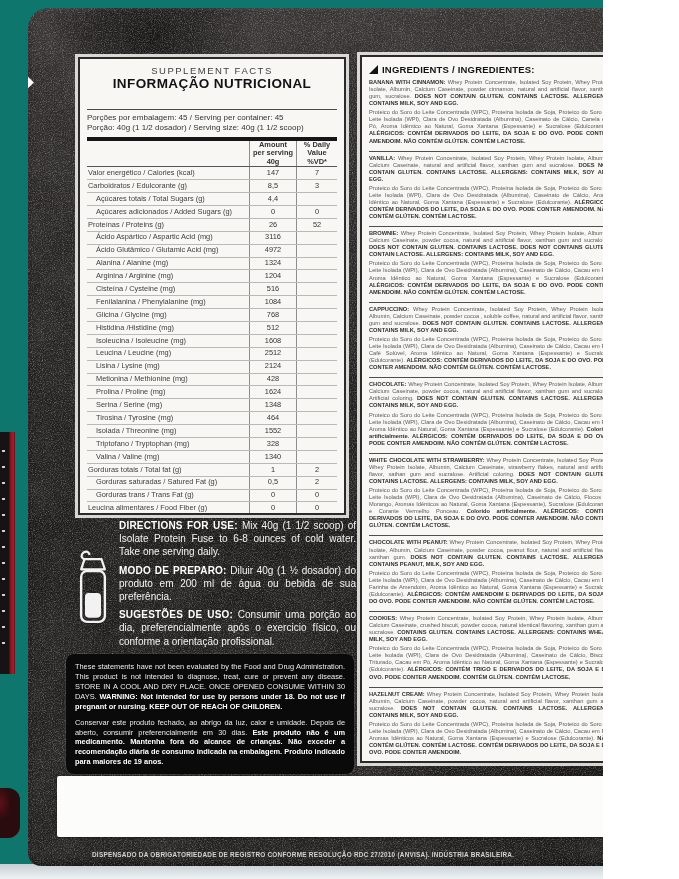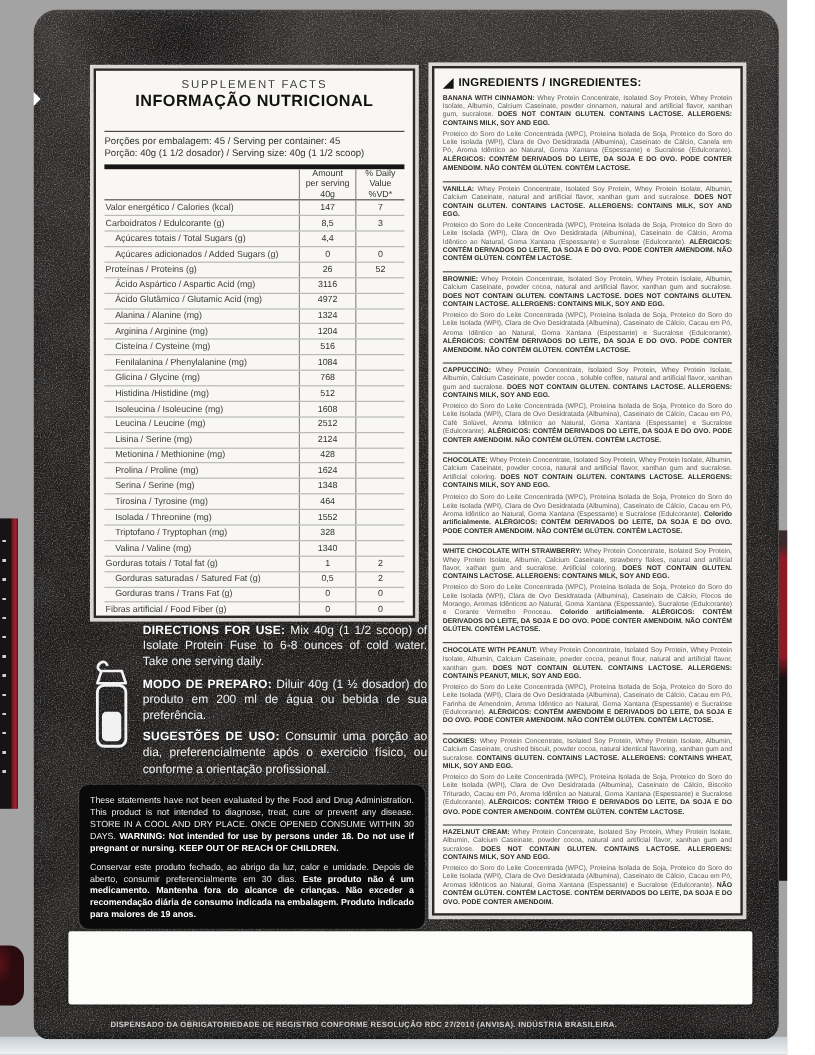--- a/index.html
+++ b/index.html
@@ -1,16 +1,16 @@
 <!DOCTYPE html>
 <html><head>
 <meta charset="utf-8">
 <style>
   html,body{margin:0;padding:0;background:#fff;}
-  .stage{position:relative;width:656px;height:879px;overflow:hidden;background:#a3a3a3;
+  .stage{position:relative;width:603px;height:879px;overflow:hidden;background:#0f766e;
          font-family:"Liberation Sans",sans-serif;}
   
   .floor{position:absolute;left:0;bottom:0;width:679px;height:15px;
          background:linear-gradient(#c7ced3,#eef2f4);}
   
   .bag{position:absolute;left:28px;top:8px;width:621px;height:858px;
        border-radius:20px 20px 13px 13px;overflow:hidden;
        background:
          radial-gradient(150px 110px at 20% 2%, rgba(0,0,0,.6), transparent 70%),
          radial-gradient(260px 200px at 85% 90%, rgba(0,0,0,.35), transparent 75%),
@@ -25,21 +25,21 @@
          box-shadow:0 0 0 3px rgba(246,245,242,.85);}
   .panel-left{left:50px;top:49px;width:268px;height:458px;padding:5px 7px 4px;overflow:hidden;}
   .sf-title{ text-align:center;font-size:9.5px;letter-spacing:1.5px;color:#3d3d3d;margin-top:1px;}
   .sf-title-pt{text-align:center;font-size:13.5px;font-weight:bold;color:#121212;letter-spacing:.4px;
                padding-bottom:18px;border-bottom:1.5px solid #4a4a4a;margin-bottom:3px;}
   .serv{font-size:8px;color:#333;line-height:1.3;}
   .thickbar{height:4px;background:#161616;margin-top:3px;}
   .ntable{border-bottom:2px solid #2b2b2b;}
   .nhead{display:flex;border-bottom:1.5px solid #555;}
   .nhead .nlabel{flex:1;}
-  .ncell-h{white-space:pre-line;font-size:6.3px;font-weight:normal;color:#222;text-align:center;
+  .ncell-h{white-space:pre-line;font-size:6.3px;font-weight:bold;color:#222;text-align:center;
            padding:2px 1px;line-height:1.15;}
   .nrow{display:flex;border-top:1px solid #b9b9b9;align-items:stretch;}
   .nrow:first-of-type{border-top:none;}
   .nlabel{flex:1;font-size:7.4px;color:#3c3c3c;padding:1.7px 2px 1.7px 1px;line-height:1.15;}
   .ind .nlabel{padding-left:9px;}
   .namt{width:46px;border-left:1px solid #8d8d8d;font-size:7.4px;color:#333;text-align:center;
         padding:1.7px 0;line-height:1.15;}
   .ndv{width:40px;border-left:1px solid #8d8d8d;font-size:7.4px;color:#333;text-align:center;
        padding:1.7px 0;line-height:1.15;}
   .nhead .namt,.nhead .ndv{padding:0;}
@@ -194,21 +194,21 @@
               <div class="nlabel">Isoleucina / Isoleucine (mg)</div>
               <div class="namt">1608</div>
               <div class="ndv"></div>
             </div>
             <div class="nrow ind">
               <div class="nlabel">Leucina / Leucine (mg)</div>
               <div class="namt">2512</div>
               <div class="ndv"></div>
             </div>
             <div class="nrow ind">
-              <div class="nlabel">Lisina / Serine (mg)</div>
+              <div class="nlabel">Lisina / Lysine (mg)</div>
               <div class="namt">2124</div>
               <div class="ndv"></div>
             </div>
             <div class="nrow ind">
               <div class="nlabel">Metionina / Methionine (mg)</div>
               <div class="namt">428</div>
               <div class="ndv"></div>
             </div>
             <div class="nrow ind">
               <div class="nlabel">Prolina / Proline (mg)</div>
@@ -249,21 +249,21 @@
               <div class="nlabel">Gorduras saturadas / Satured Fat (g)</div>
               <div class="namt">0,5</div>
               <div class="ndv">2</div>
             </div>
             <div class="nrow ind">
               <div class="nlabel">Gorduras trans / Trans Fat (g)</div>
               <div class="namt">0</div>
               <div class="ndv">0</div>
             </div>
             <div class="nrow">
-              <div class="nlabel">Fibras artificial / Food Fiber (g)</div>
+              <div class="nlabel">Leucina alimentares / Food Fiber (g)</div>
               <div class="namt">0</div>
               <div class="ndv">0</div>
             </div>
             <div class="nrow">
               <div class="nlabel">Cálcio / Sodium (mg)</div>
               <div class="namt">230</div>
               <div class="ndv">11</div>
             </div>
           </div>
       </div>

